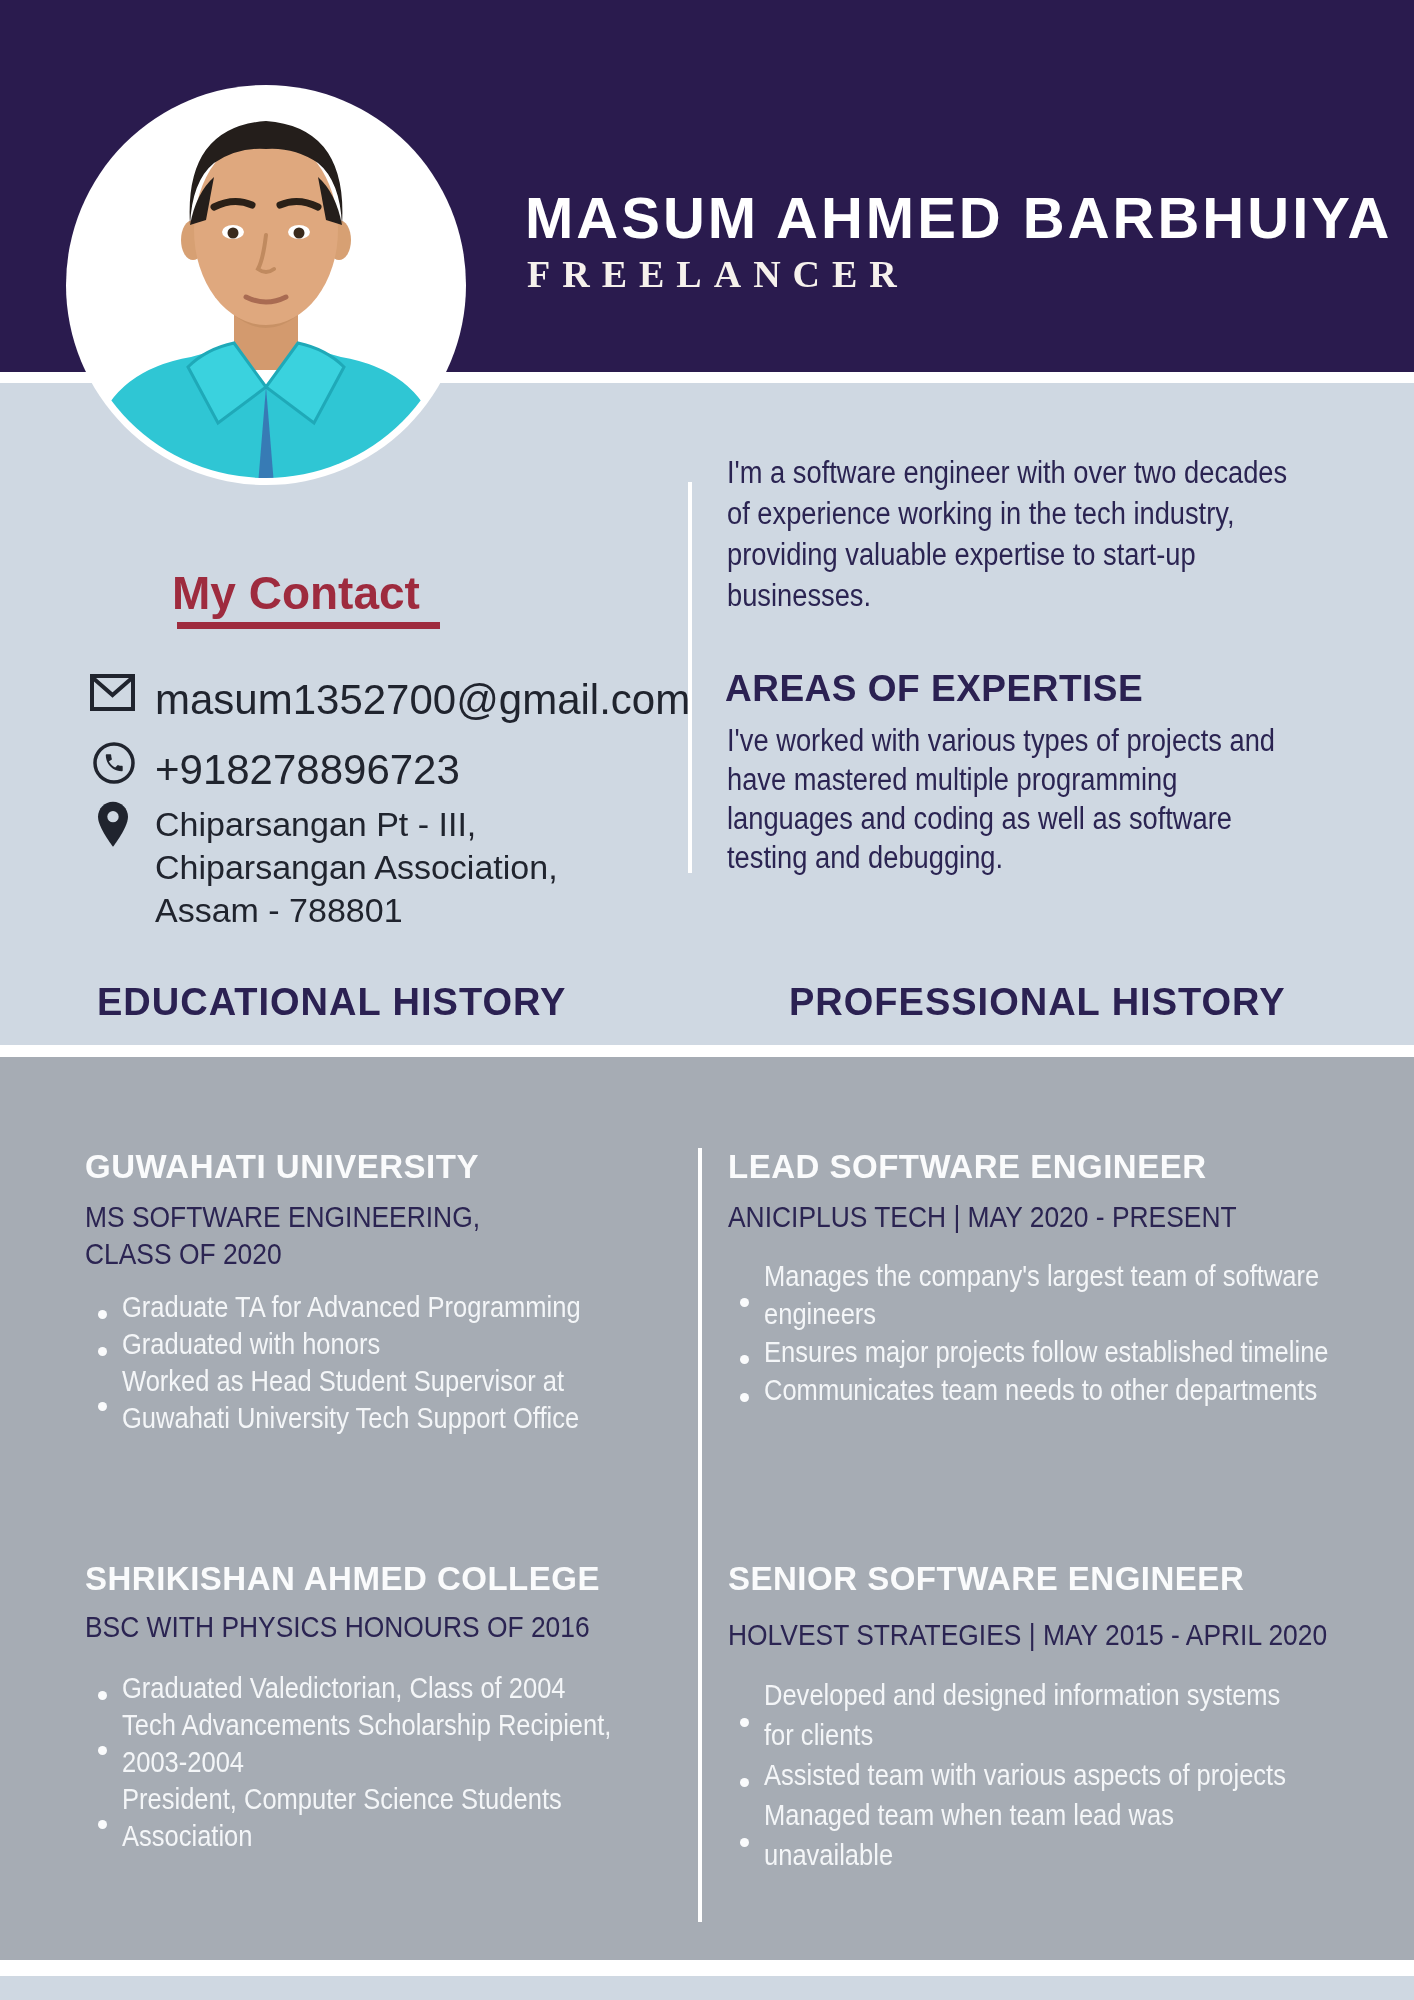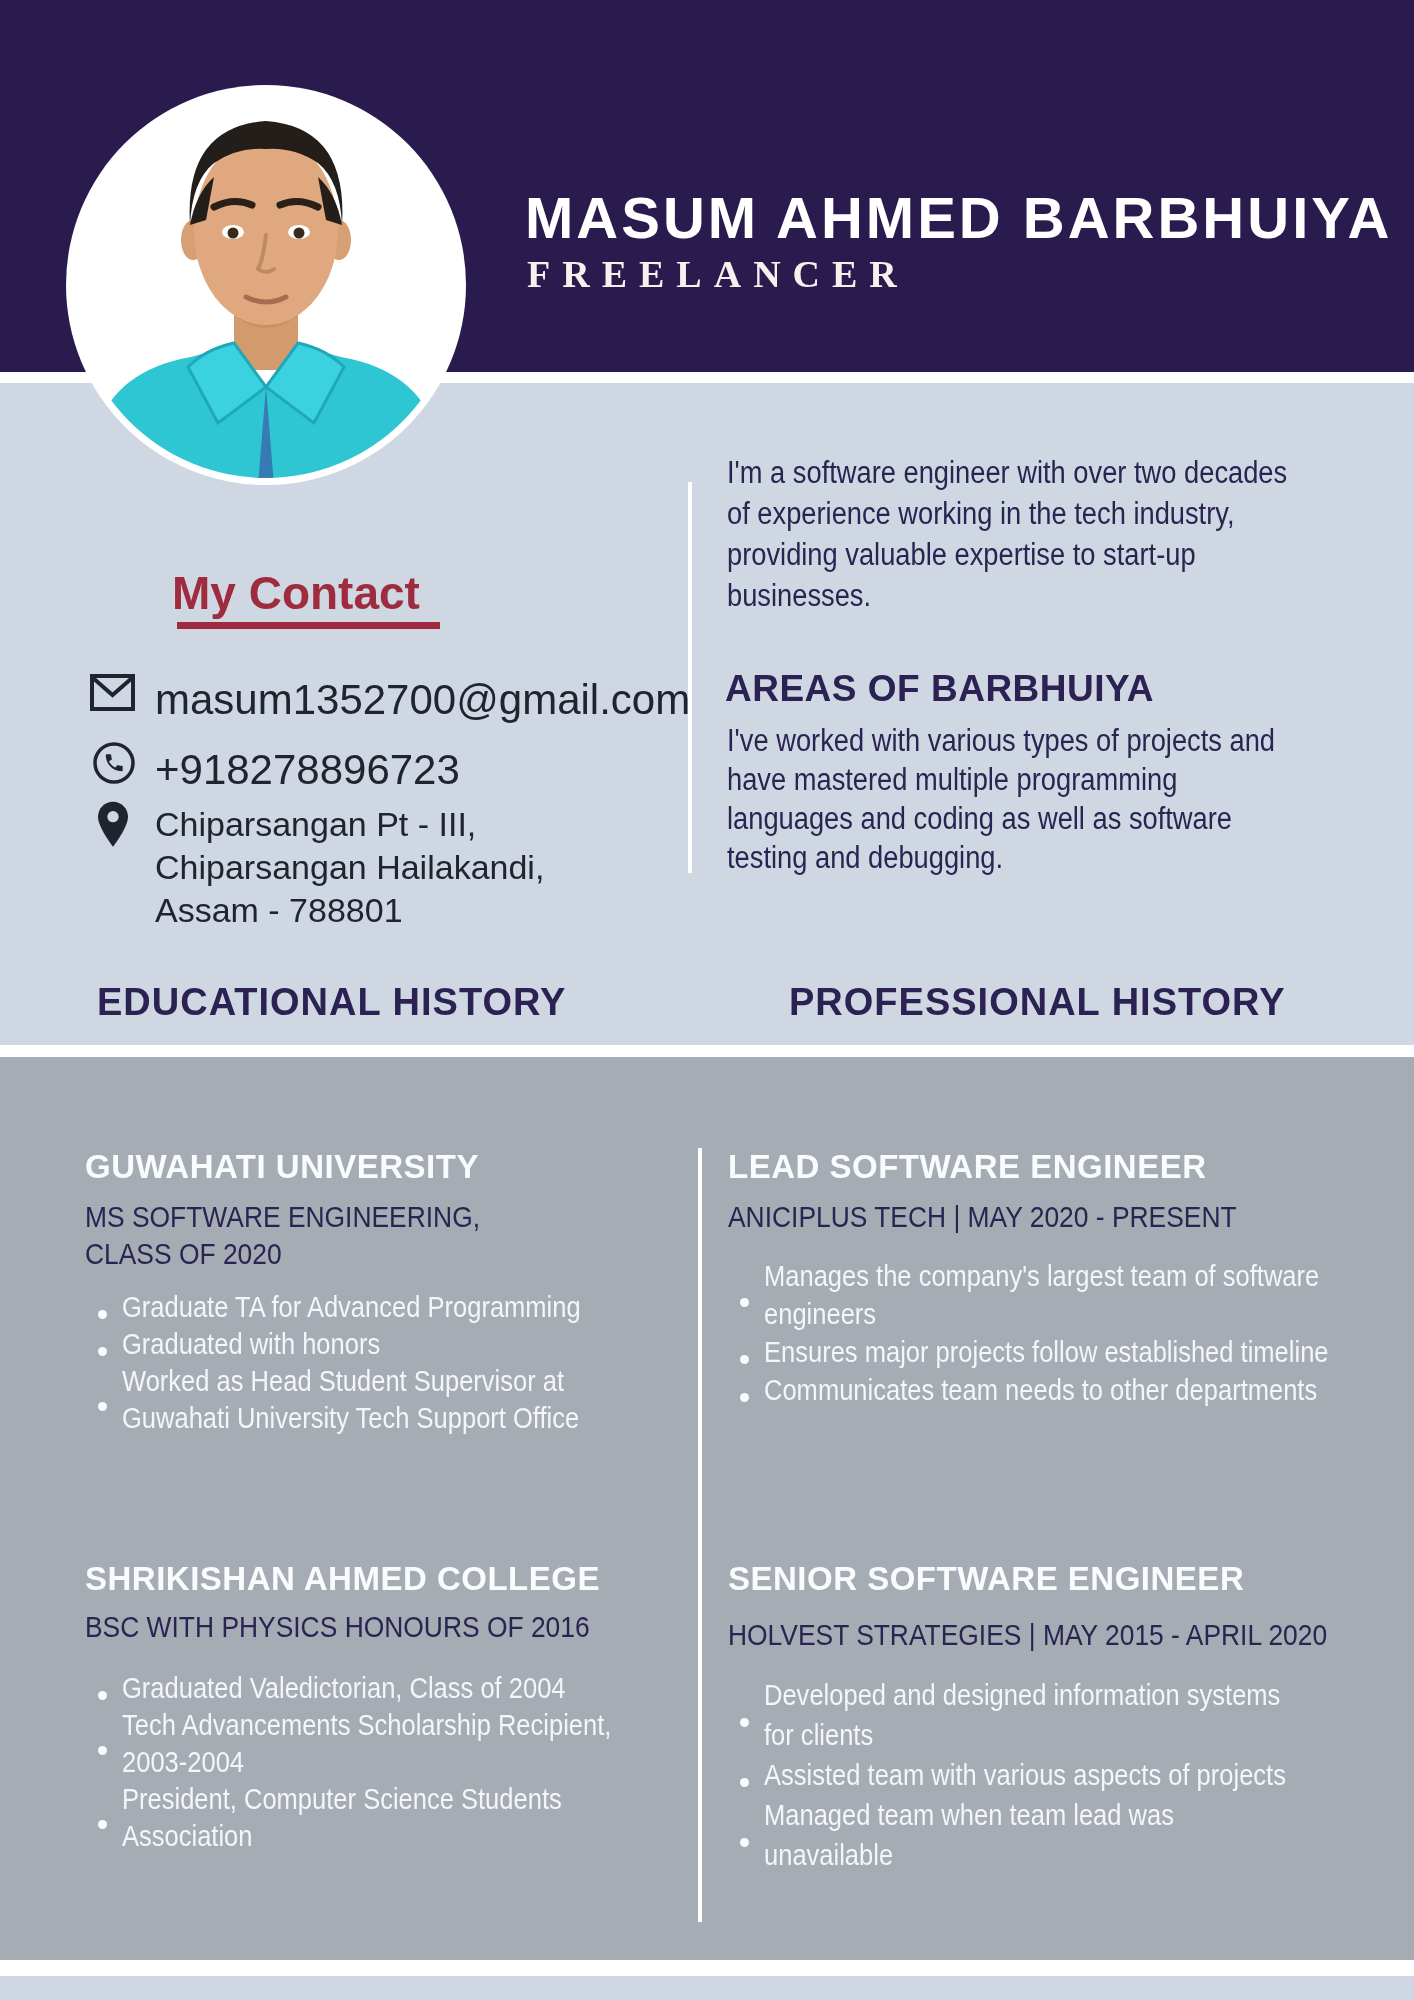--- a/index.html
+++ b/index.html
@@ -137,32 +137,32 @@
     </g>
   </svg>
   <div class="abs ctext" style="left:155px;top:746px;">+918278896723</div>
 
   <svg class="abs cicon" style="left:93px;top:799px;" width="40" height="52" viewBox="0 0 24 30">
     <path d="M12 1C7 1 3 5 3 10c0 6.5 9 18 9 18s9-11.5 9-18c0-5-4-9-9-9z" fill="#20242e"></path>
     <circle cx="12" cy="10" r="3.4" fill="#cfd8e2"></circle>
   </svg>
   <div class="abs addr">
     <div>Chiparsangan Pt - III,</div>
-    <div>Chiparsangan Hailakandi,</div>
+    <div>Chiparsangan Association,</div>
     <div>Assam - 788801</div>
   </div>
 
   <div class="abs intro para cx">
     <div>I'm a software engineer with over two decades</div>
     <div>of experience working in the tech industry,</div>
     <div>providing valuable expertise to start-up</div>
     <div>businesses.</div>
   </div>
 
-  <div class="abs areas-title">AREAS OF BARBHUIYA</div>
+  <div class="abs areas-title">AREAS OF EXPERTISE</div>
   <div class="abs expertise para cx">
     <div>I've worked with various types of projects and</div>
     <div>have mastered multiple programming</div>
     <div>languages and coding as well as software</div>
     <div>testing and debugging.</div>
   </div>
 
   <div class="abs sec-head" style="left:97px;top:981px;">EDUCATIONAL HISTORY</div>
   <div class="abs sec-head" style="left:789px;top:981px;">PROFESSIONAL HISTORY</div>
 

